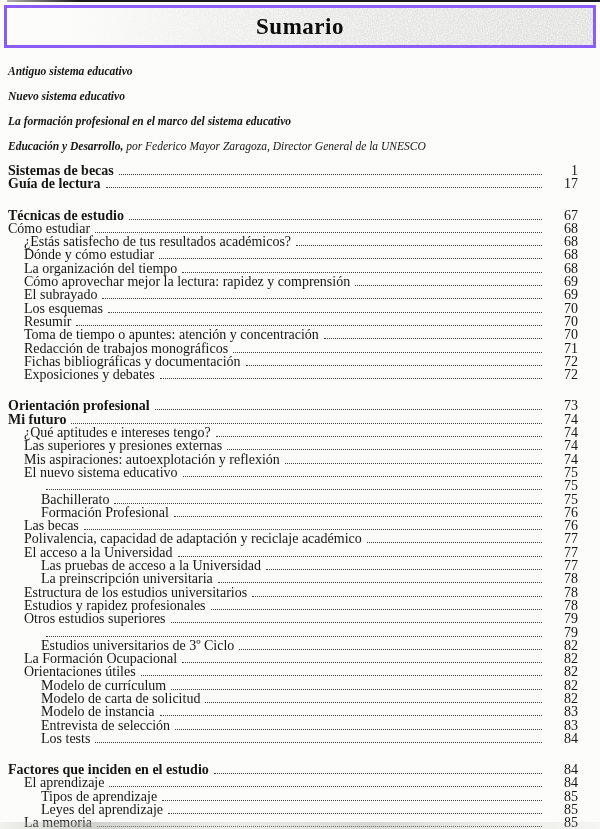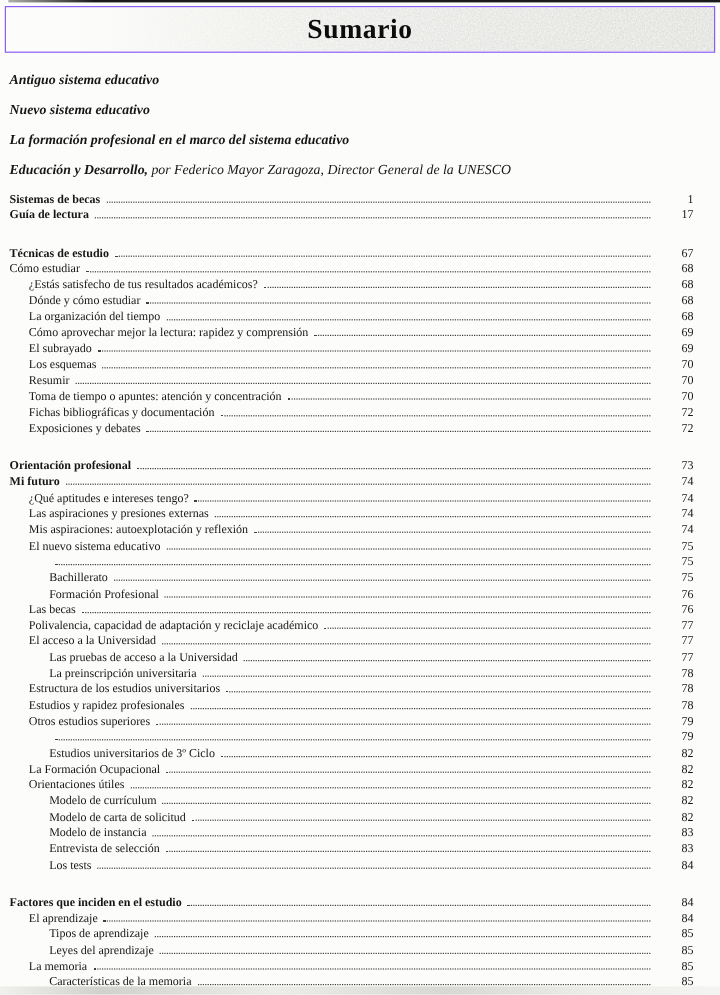--- a/index.html
+++ b/index.html
@@ -13,21 +13,21 @@
     overflow:hidden;
   }
   .top-rule {
     position:absolute; top:0; left:7px; right:0; height:2px;
     background:linear-gradient(90deg, rgba(27,27,27,.35), #1b1b1b 12%, #1b1b1b);
   }
   .header-box {
     position:relative;
     margin:5px 4px 0 4px;
     height:37px;
-    border:1px solid #8b5cf6;
+    border:3px solid #8b5cf6;
     background:linear-gradient(90deg, #ffffff 0%, #fdfdfc 22%, #ececе9 38%, #d6d6d2 52%, #bcbcb8 68%, #adada9 84%, #a9a9a5 100%);
     background:linear-gradient(90deg, #ffffff 0%, #fdfdfc 22%, #ececc 0, #ececea 38%, #d6d6d2 52%, #bcbcb8 68%, #adada9 84%, #a9a9a5 100%);
   }
   .header-noise {
     position:absolute; inset:0; width:100%; height:100%;
     -webkit-mask-image:linear-gradient(90deg, rgba(0,0,0,0) 0%, rgba(0,0,0,0) 10%, rgba(0,0,0,.45) 35%, rgba(0,0,0,.75) 60%, rgba(0,0,0,.95) 100%);
     mask-image:linear-gradient(90deg, rgba(0,0,0,0) 0%, rgba(0,0,0,0) 10%, rgba(0,0,0,.45) 35%, rgba(0,0,0,.75) 60%, rgba(0,0,0,.95) 100%);
   }
   .header-title {
     position:absolute; inset:0;
@@ -38,21 +38,21 @@
   }
   .front-list { margin:16px 22px 0 8px;font-style:italic; }
   .front-row {
     font-size:11.5px; line-height:14px; margin-bottom:11px;
     white-space:nowrap;
   }
   .front-row .b { font-weight:700; }
   .toc-list { margin:4px 0 0 0; padding:0 22px 0 8px; }
   .row {
     display:flex; align-items:baseline;
-    font-size:10px; line-height:13.3px;
+    font-size:14px; line-height:13.3px;
     white-space:nowrap;
   }
   .row.bold .label, .row.bold .page { font-weight:700; }
   .row.gap-md { margin-top:18px; }
   .row.gap-lg { margin-top:0; }
   .row.ind1 { padding-left:16px; }
   .row.ind2 { padding-left:33px; }
   .label { flex:0 0 auto; }
   .dots {
     flex:1 1 auto;
@@ -148,20 +148,25 @@
         <span class="label">Resumir</span>
         <span class="dots"></span>
         <span class="page-num">70</span>
       </div>
       <div class="row ind1">
         <span class="label">Toma de tiempo o apuntes: atención y concentración</span>
         <span class="dots"></span>
         <span class="page-num">70</span>
       </div>
       <div class="row ind1">
+        <span class="label">Redacción de trabajos monográficos</span>
+        <span class="dots"></span>
+        <span class="page-num">71</span>
+      </div>
+      <div class="row ind1">
         <span class="label">Fichas bibliográficas y documentación</span>
         <span class="dots"></span>
         <span class="page-num">72</span>
       </div>
       <div class="row ind1">
         <span class="label">Exposiciones y debates</span>
         <span class="dots"></span>
         <span class="page-num">72</span>
       </div>
       <div class="row ind0 bold gap-md">
@@ -173,21 +178,21 @@
         <span class="label">Mi futuro</span>
         <span class="dots"></span>
         <span class="page-num">74</span>
       </div>
       <div class="row ind1">
         <span class="label">¿Qué aptitudes e intereses tengo?</span>
         <span class="dots"></span>
         <span class="page-num">74</span>
       </div>
       <div class="row ind1">
-        <span class="label">Las aspiraciones y presiones externas</span>
+        <span class="label">Las superiores y presiones externas</span>
         <span class="dots"></span>
         <span class="page-num">74</span>
       </div>
       <div class="row ind1">
         <span class="label">Mis aspiraciones: autoexplotación y reflexión</span>
         <span class="dots"></span>
         <span class="page-num">74</span>
       </div>
       <div class="row ind1">
         <span class="label">El nuevo sistema educativo</span>

